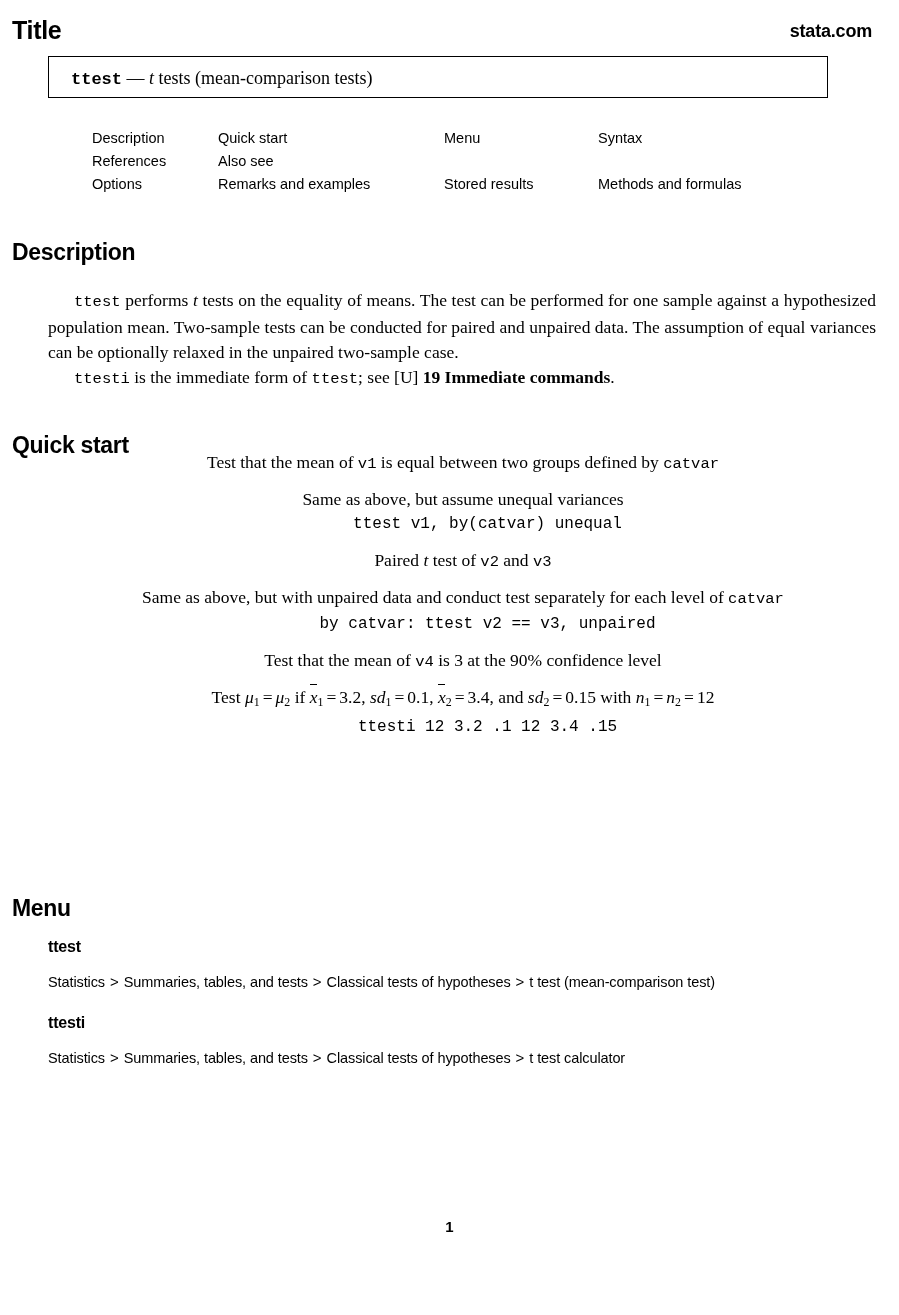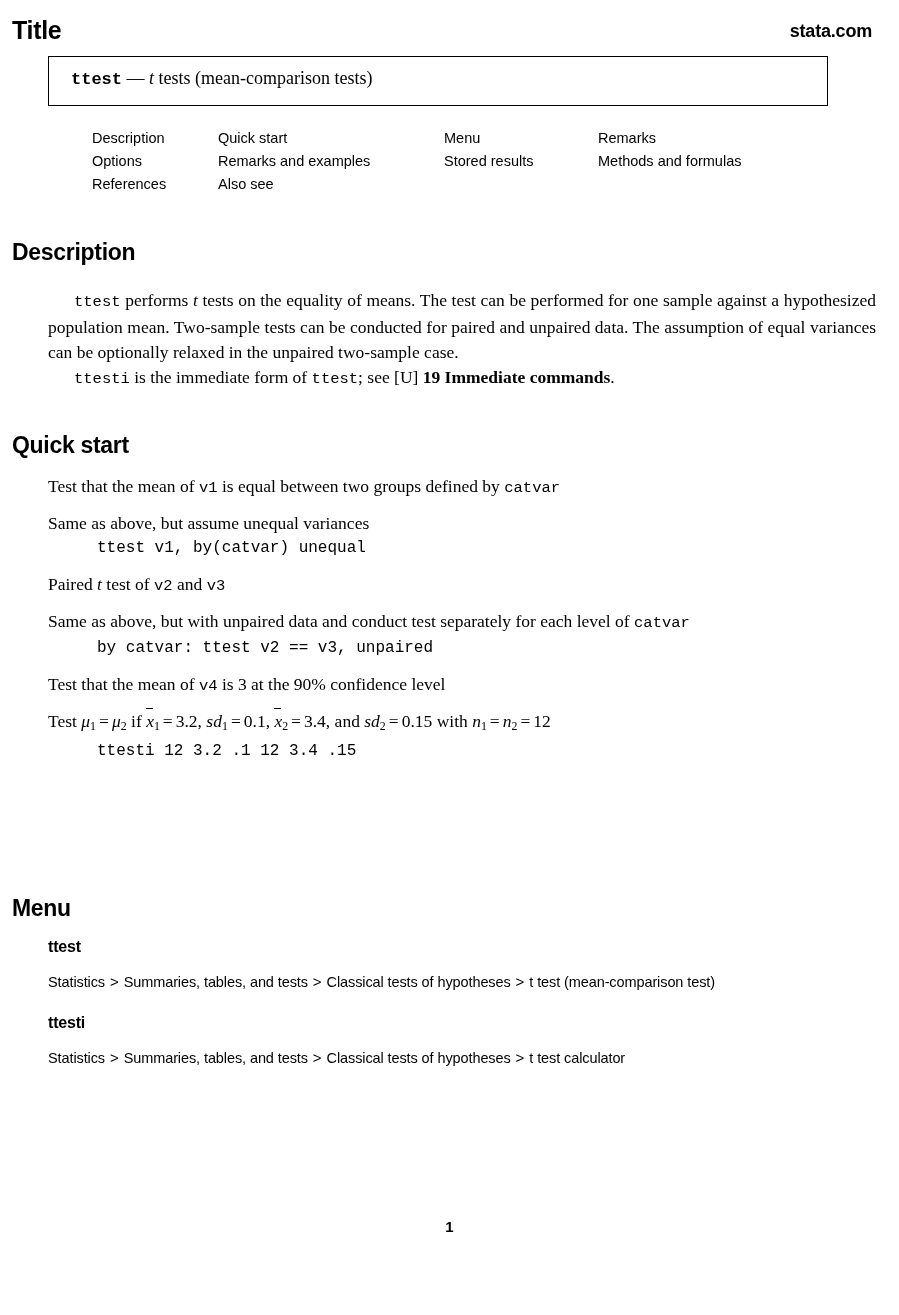--- a/index.html
+++ b/index.html
@@ -44,21 +44,21 @@
     line-height: 22px;
     letter-spacing: -0.2px;
   }
 
   
   .title-box {
     position: absolute;
     left: 48px;
     top: 56px;
     width: 780px;
-    height: 50px;
+    height: 42px;
     border: 1.4px solid #000;
     box-sizing: border-box;
   }
   .title-box-inner {
     position: absolute;
     left: 22px;
     top: 9px;
     font-size: 18px;
     line-height: 24px;
     white-space: nowrap;
@@ -214,47 +214,47 @@
     <div class="title-box-inner">
       <span class="tt-cmd">ttest</span><span class="mdash">&nbsp;</span><span class="mdash">—</span><span class="mdash">&nbsp;</span><span class="ital">t</span><span> tests (mean-comparison tests)</span>
     </div>
   </div>
 
   <div class="toc">
     <div class="toc-row">
       <span class="toc-cell toc-c0">Description</span>
       <span class="toc-cell toc-c1">Quick start</span>
       <span class="toc-cell toc-c2">Menu</span>
-      <span class="toc-cell toc-c3">Remarks</span>
+      <span class="toc-cell toc-c3">Syntax</span>
+    </div>
+    <div class="toc-row">
+      <span class="toc-cell toc-c0">References</span>
+      <span class="toc-cell toc-c1">Also see</span>
     </div>
     <div class="toc-row">
       <span class="toc-cell toc-c0">Options</span>
       <span class="toc-cell toc-c1">Remarks and examples</span>
       <span class="toc-cell toc-c2">Stored results</span>
       <span class="toc-cell toc-c3">Methods and formulas</span>
     </div>
-    <div class="toc-row">
-      <span class="toc-cell toc-c0">References</span>
-      <span class="toc-cell toc-c1">Also see</span>
-    </div>
   </div>
 
   <div class="sec-h" style="top:239px;">Description</div>
 
   <div class="para" style="top:288px;">
     <span class="ind"></span><span class="mono">ttest</span><span> performs </span><span class="ital">t</span><span> tests on the equality of means. The test can be performed for one sample against a hypothesized population mean. Two-sample tests can be conducted for paired and unpaired data. The assumption of equal variances can be optionally relaxed in the unpaired two-sample case.</span>
   </div>
 
   <div class="para noindent" style="top:365px;">
     <span class="ind"></span><span class="mono">ttesti</span><span> is the immediate form of </span><span class="mono">ttest</span><span>; see [U] </span><span class="bser">19 Immediate commands</span><span>.</span>
   </div>
 
   <div class="sec-h" style="top:432px;">Quick start</div>
 
-  <div class="qs" style="top:474px;">
+  <div class="qs" style="top:450px;text-align:center;">
 
     <div class="qs-item">
       <div class="qs-desc"><span>Test that the mean of </span><span class="mono">v1</span><span> is equal between two groups defined by </span><span class="mono">catvar</span></div>
     </div>
 
     <div class="qs-item">
       <div class="qs-desc"><span>Same as above, but assume unequal variances</span></div>
       <div class="qs-code">ttest v1, by(catvar) unequal</div>
     </div>
 

